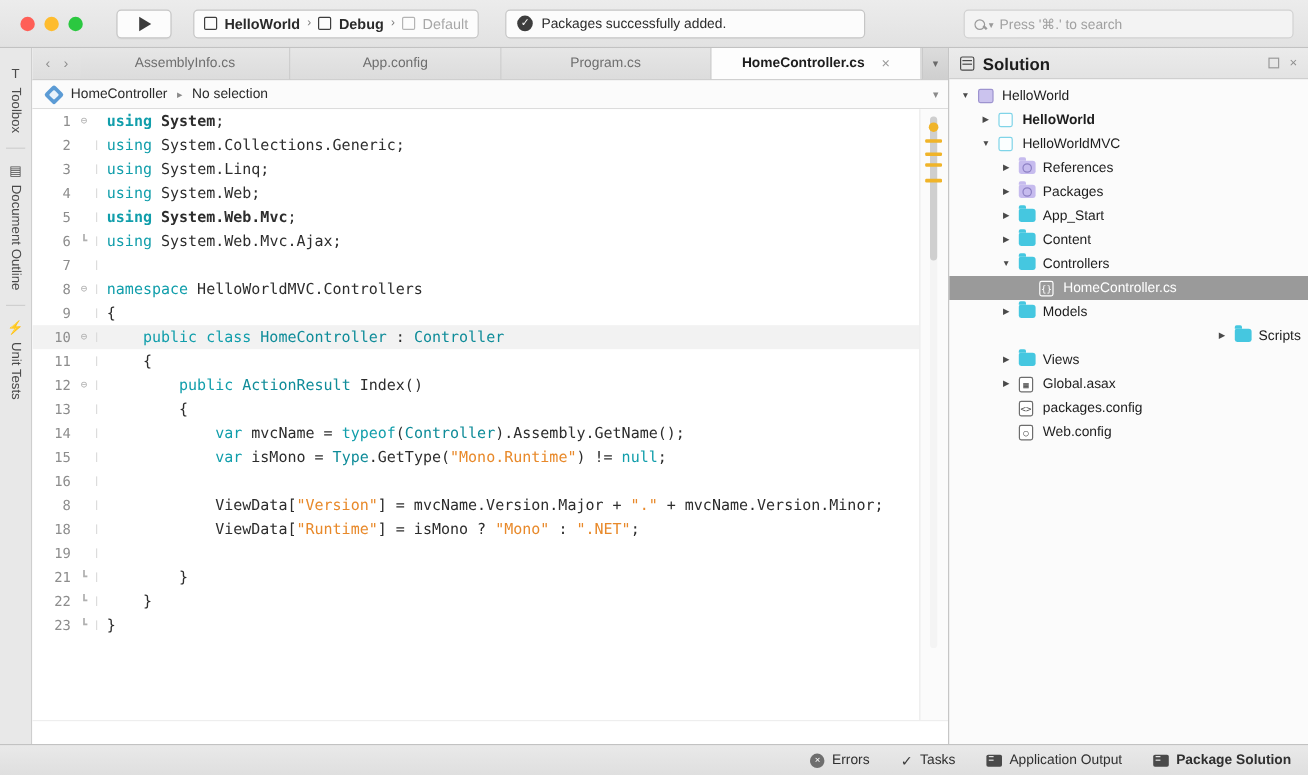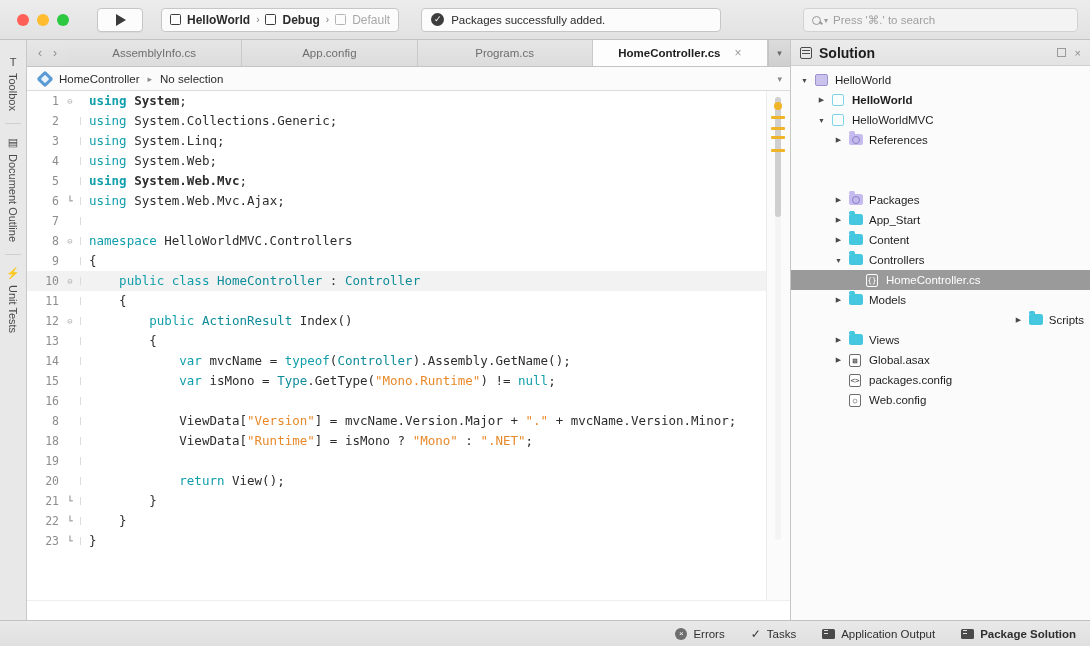--- a/index.html
+++ b/index.html
@@ -410,26 +410,20 @@
               <div class="guide bar"></div>
               <div class="code-txt">            <span class="p">ViewData[</span><span class="s">"Runtime"</span><span class="p">] = isMono ?</span> <span class="s">"Mono"</span> <span class="p">:</span> <span class="s">".NET"</span><span class="p">;</span></div>
             </div>
             <div class="code-row">
               <div class="gutter-n">19</div>
               <div class="fold"></div>
               <div class="guide bar"></div>
               <div class="code-txt">&nbsp;</div>
             </div>
             <div class="code-row">
-              <div class="gutter-n">20</div>
-              <div class="fold"></div>
-              <div class="guide bar"></div>
-              <div class="code-txt">            <span class="k">return</span> <span class="p">View();</span></div>
-            </div>
-            <div class="code-row">
               <div class="gutter-n">21</div>
               <div class="fold">┗</div>
               <div class="guide bar"></div>
               <div class="code-txt">        <span class="p">}</span></div>
             </div>
             <div class="code-row">
               <div class="gutter-n">22</div>
               <div class="fold">┗</div>
               <div class="guide bar"></div>
               <div class="code-txt">    <span class="p">}</span></div>
@@ -486,21 +480,21 @@
             </div>
             <span class="tlabel">HelloWorldMVC</span>
           </div>
           <div class="trow" style="padding-left: 42px;">
             <div class="disc">▶</div>
             <div class="ico">
               <div class="ic-folder pur"></div>
             </div>
             <span class="tlabel">References</span>
           </div>
-          <div class="trow" style="padding-left: 42px; margin-top: 40px;">
+          <div class="trow" style="padding-left: 42px;">
             <div class="disc">▶</div>
             <div class="ico">
               <div class="ic-folder pur"></div>
             </div>
             <span class="tlabel">Packages</span>
           </div>
           <div class="trow" style="padding-left: 42px;">
             <div class="disc">▶</div>
             <div class="ico">
               <div class="ic-folder"></div>

